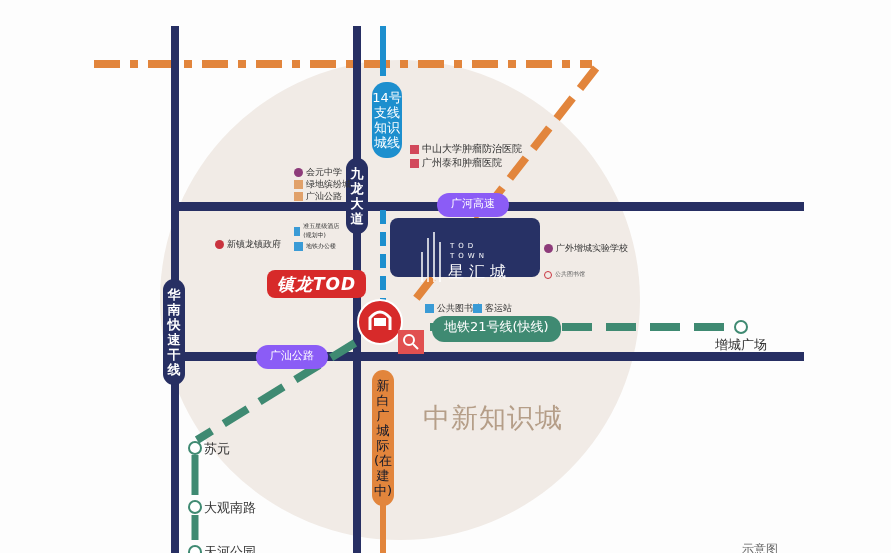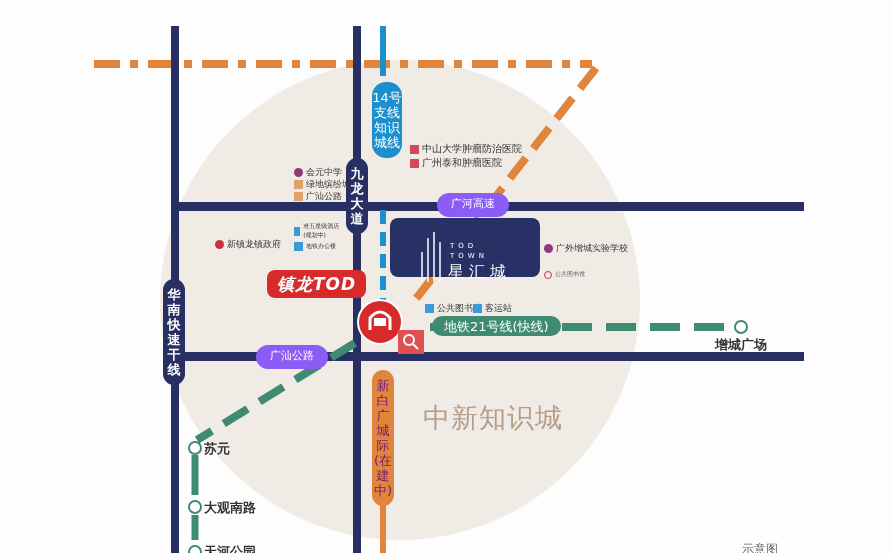--- a/index.html
+++ b/index.html
@@ -6,27 +6,27 @@
   body { width: 891px; height: 553px; background: #fdfdfd; overflow: hidden; position: relative;
          font-family: "DejaVu Sans", sans-serif; }
   .abs { position: absolute; }
   .map-svg { position: absolute; left: 0; top: 0; }
   .road-label-h { position: absolute; background: #8b5cf6; color: #fff; border-radius: 12px;
                   font-size: 11px; line-height: 22px; height: 24px; padding: 0 14px; white-space: nowrap; }
   .road-label-v { position: absolute; background: #272f63; color: #fff; border-radius: 14px;
                   font-size: 13px; width: 22px; text-align: center; line-height: 15px; padding: 8px 0; font-weight: bold; }
   .metro-label-v { position: absolute; background: #1d8fce; color: #fff; border-radius: 14px;
                   font-size: 13px; width: 30px; text-align: center; line-height: 15px; padding: 8px 0; }
-  .orange-label-v { position: absolute; background: #e2853c; color: #701a75; border-radius: 14px;
+  .orange-label-v { position: absolute; background: #e2853c; color: #0f172a; border-radius: 14px;
                   font-size: 13px; width: 22px; text-align: center; line-height: 15px; padding: 8px 0; }
   .green-label { position: absolute; background: #3f8a72; color: #fff; border-radius: 12px;
-                 font-size: 13px; line-height: 22px; height: 20px; padding: 0 12px; white-space: nowrap; }
+                 font-size: 13px; line-height: 22px; height: 26px; padding: 0 12px; white-space: nowrap; }
   .poi { position: absolute; font-size: 9px; color: #333; white-space: nowrap; display: flex; align-items: center; gap: 3px; }
   .poi .ic { display: inline-block; width: 9px; height: 9px; }
-  .station-label { position: absolute; font-size: 13px; color: #333; white-space: nowrap; font-weight: bold; }
+  .station-label { position: absolute; font-size: 13px; color: #333; white-space: nowrap; }
   .tod-badge { position: absolute; background: #d72a2a; color: #fff; border-radius: 8px;
                font-size: 17px; font-weight: bold; line-height: 28px; height: 28px; padding: 0 10px; white-space: nowrap; letter-spacing: 1px; }
   .project-box { position: absolute; background: #273165; border-radius: 8px; }
   .district-label { position: absolute; font-size: 27px; color: #b59e88; letter-spacing: 1px; white-space: nowrap; }
   .caption { position: absolute; font-size: 12px; color: #666; white-space: nowrap; }
 </style>
 </head>
 <body>
 
 <svg class="map-svg" width="891" height="553">

